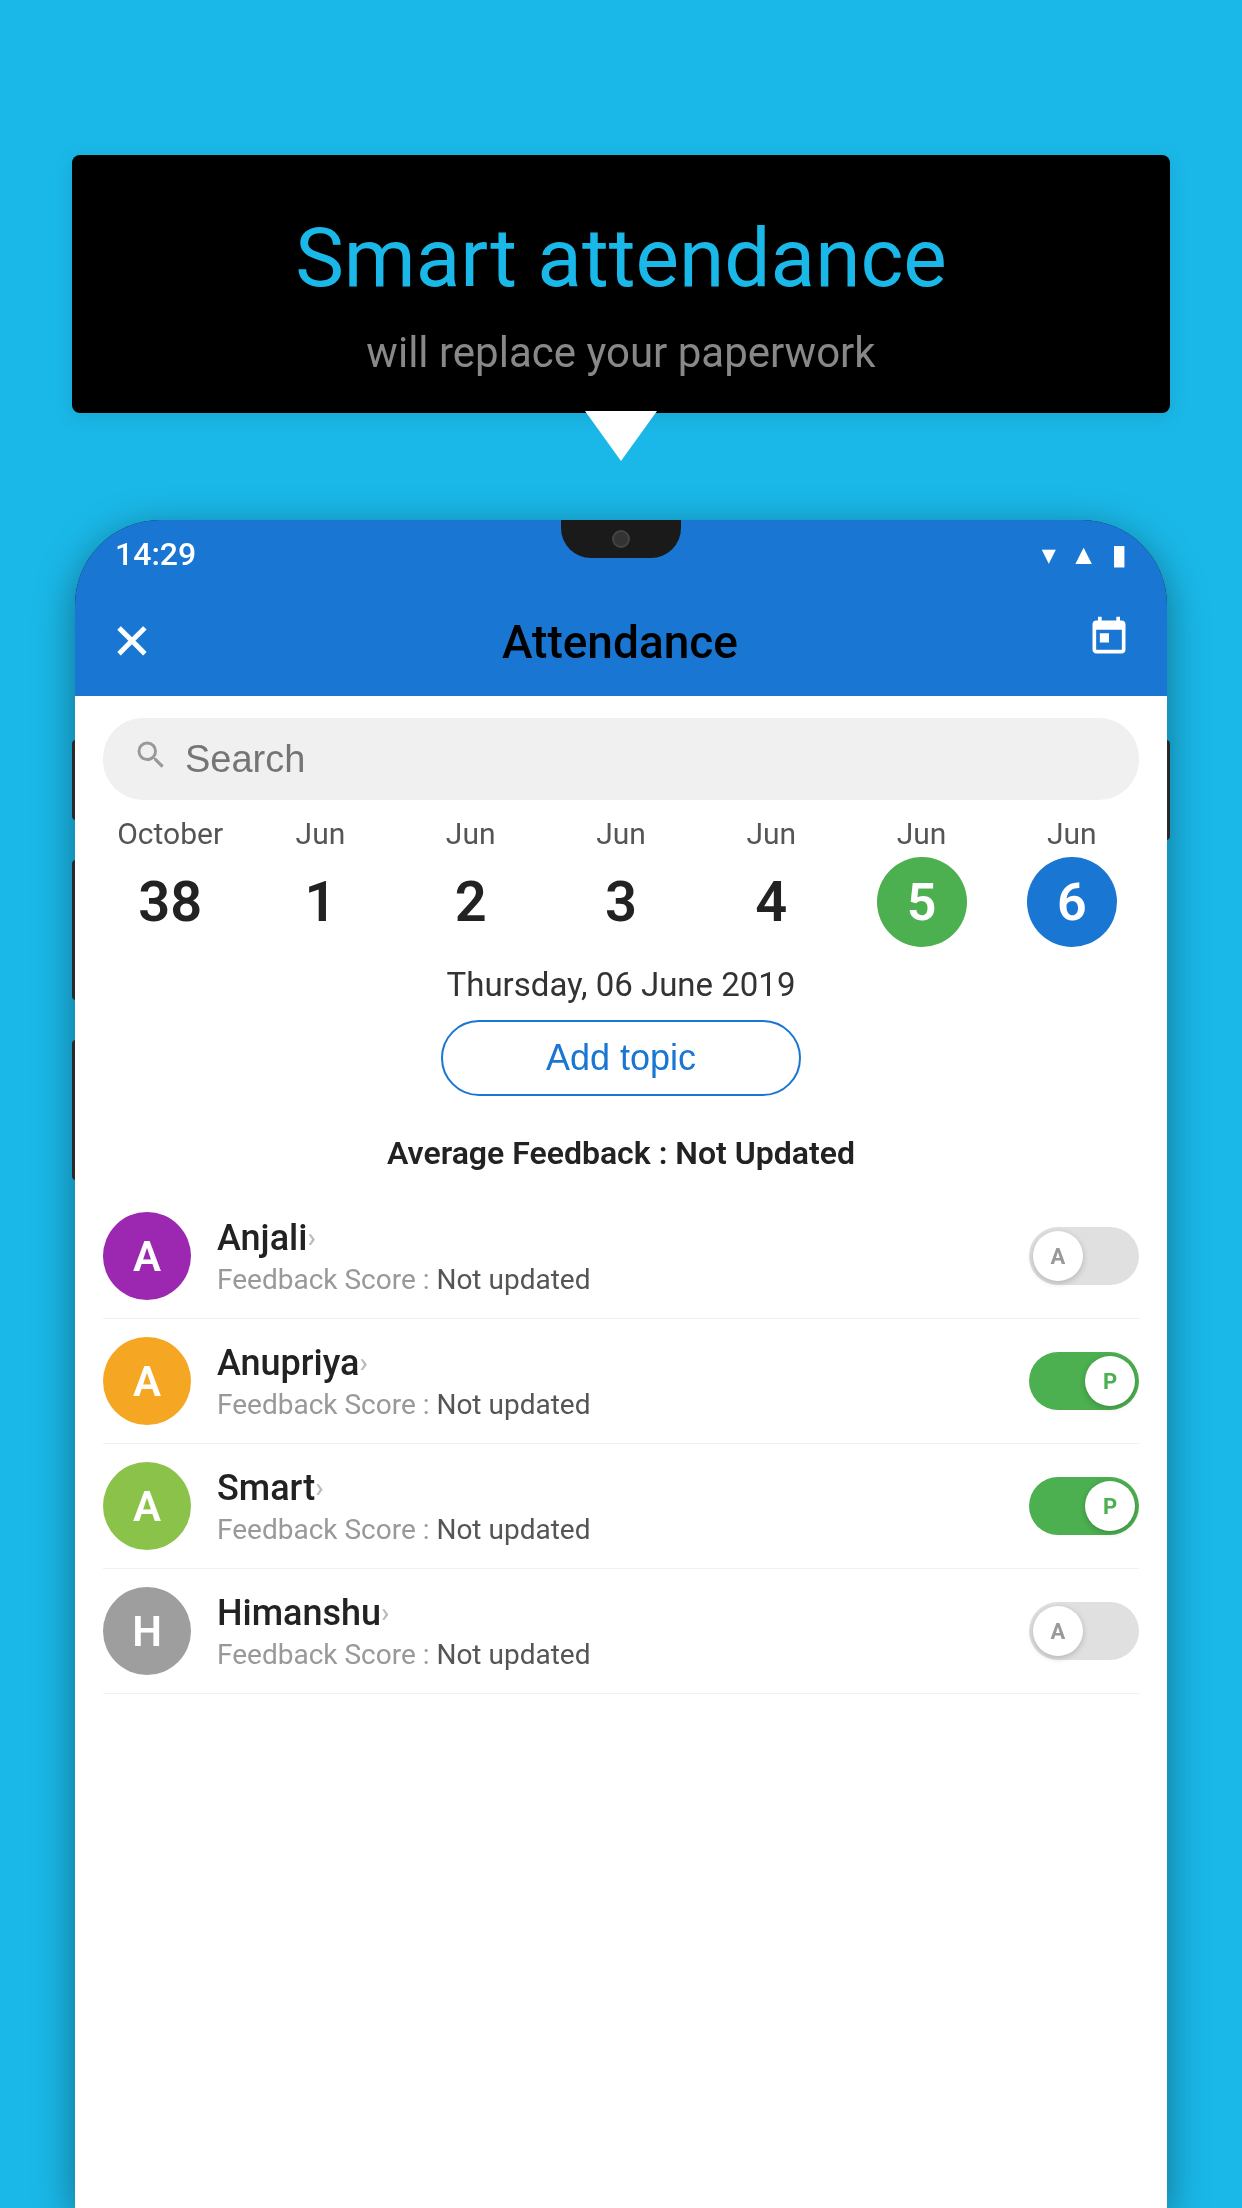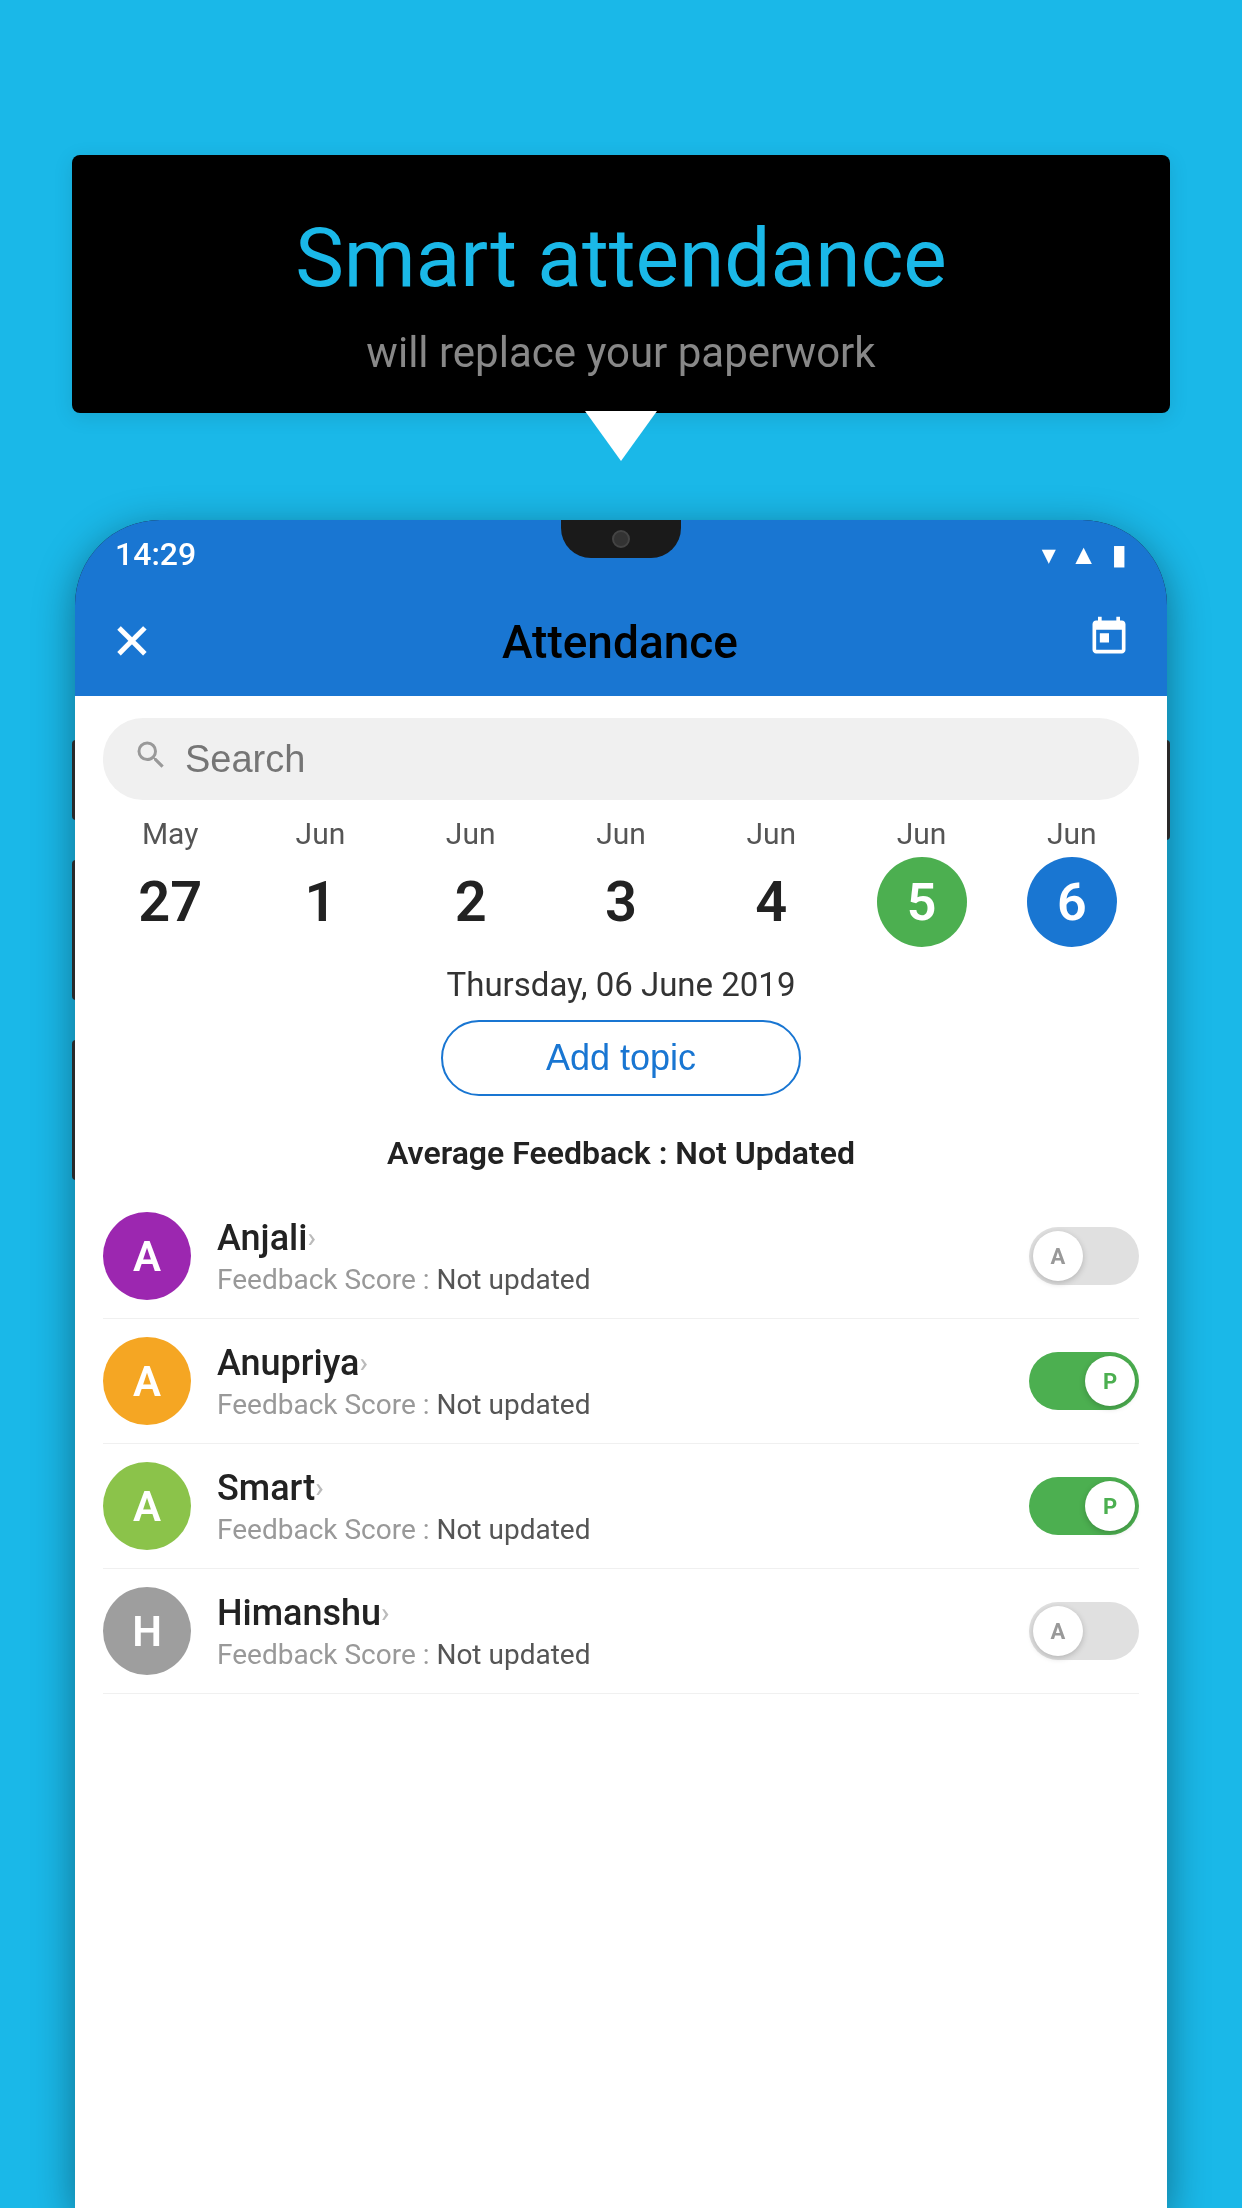--- a/index.html
+++ b/index.html
@@ -417,22 +417,22 @@
       <span class="search-icon-wrap">
         <svg width="36" height="36" viewBox="0 0 24 24" fill="#999">
           <path d="M15.5 14h-.79l-.28-.27A6.47 6.47 0 0 0 16 9.5 6.5 6.5 0 1 0 9.5 16c1.61 0 3.09-.59 4.23-1.57l.27.28v.79l5 4.99L20.49 19l-4.99-5zm-6 0C7.01 14 5 11.99 5 9.5S7.01 5 9.5 5 14 7.01 14 9.5 11.99 14 9.5 14z"></path>
         </svg>
       </span>
       <input class="search-input" type="text" placeholder="Search" style="">
     </div>
 
     <div class="date-selector">
     <div class="date-col">
-          <div class="date-month">May</div>
-          <div class="date-day">27</div>
+          <div class="date-month">October</div>
+          <div class="date-day">38</div>
         </div>
         <div class="date-col">
           <div class="date-month">Jun</div>
           <div class="date-day">1</div>
         </div>
         <div class="date-col">
           <div class="date-month">Jun</div>
           <div class="date-day">2</div>
         </div>
         <div class="date-col">

